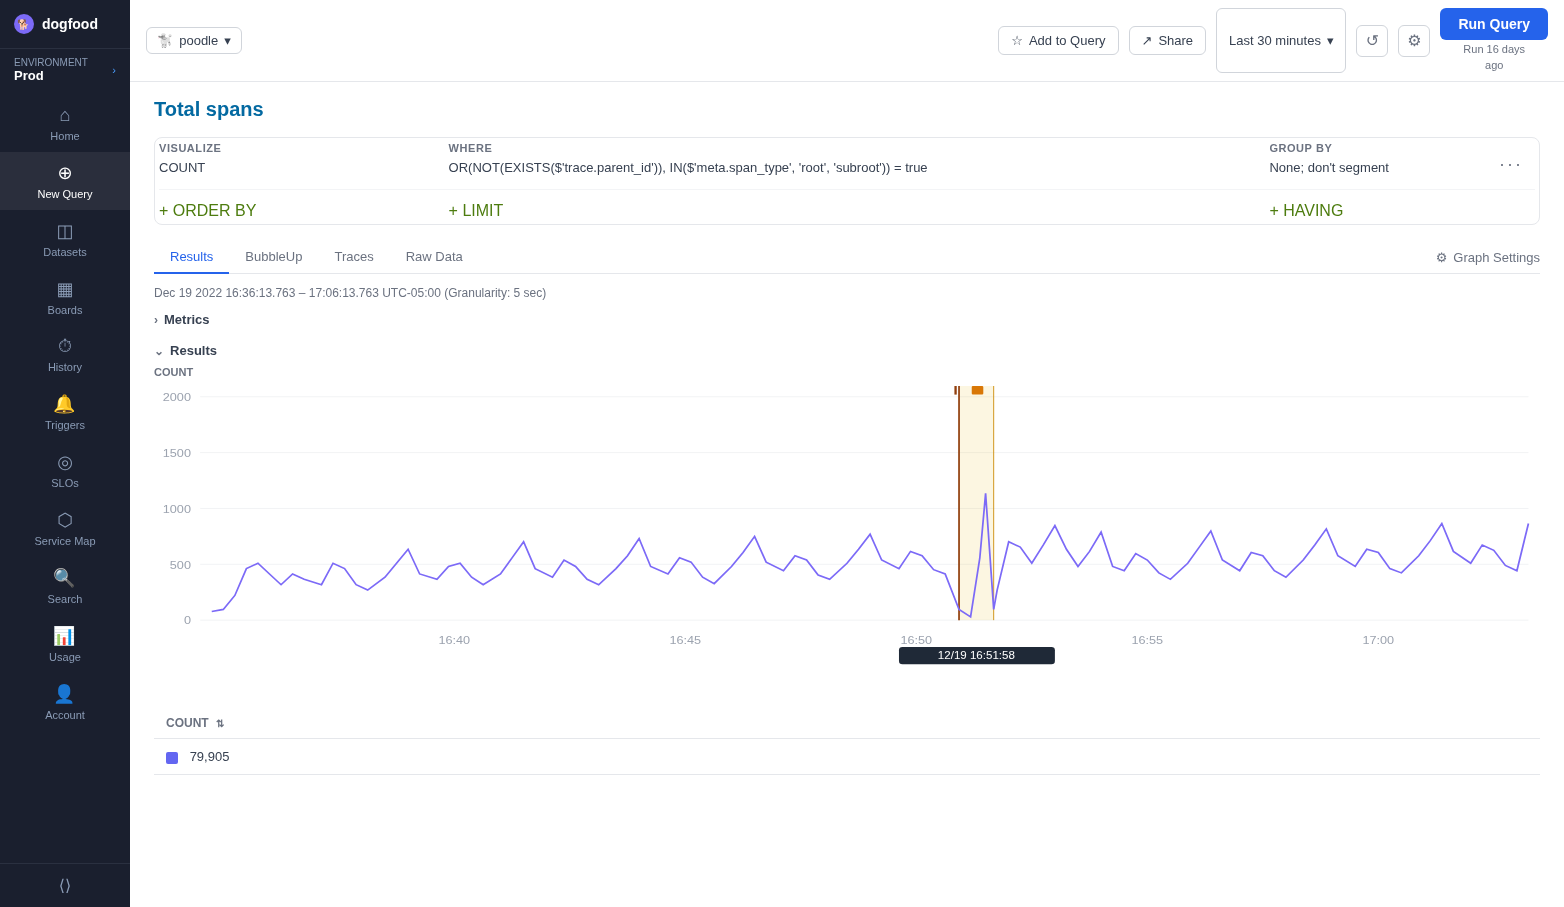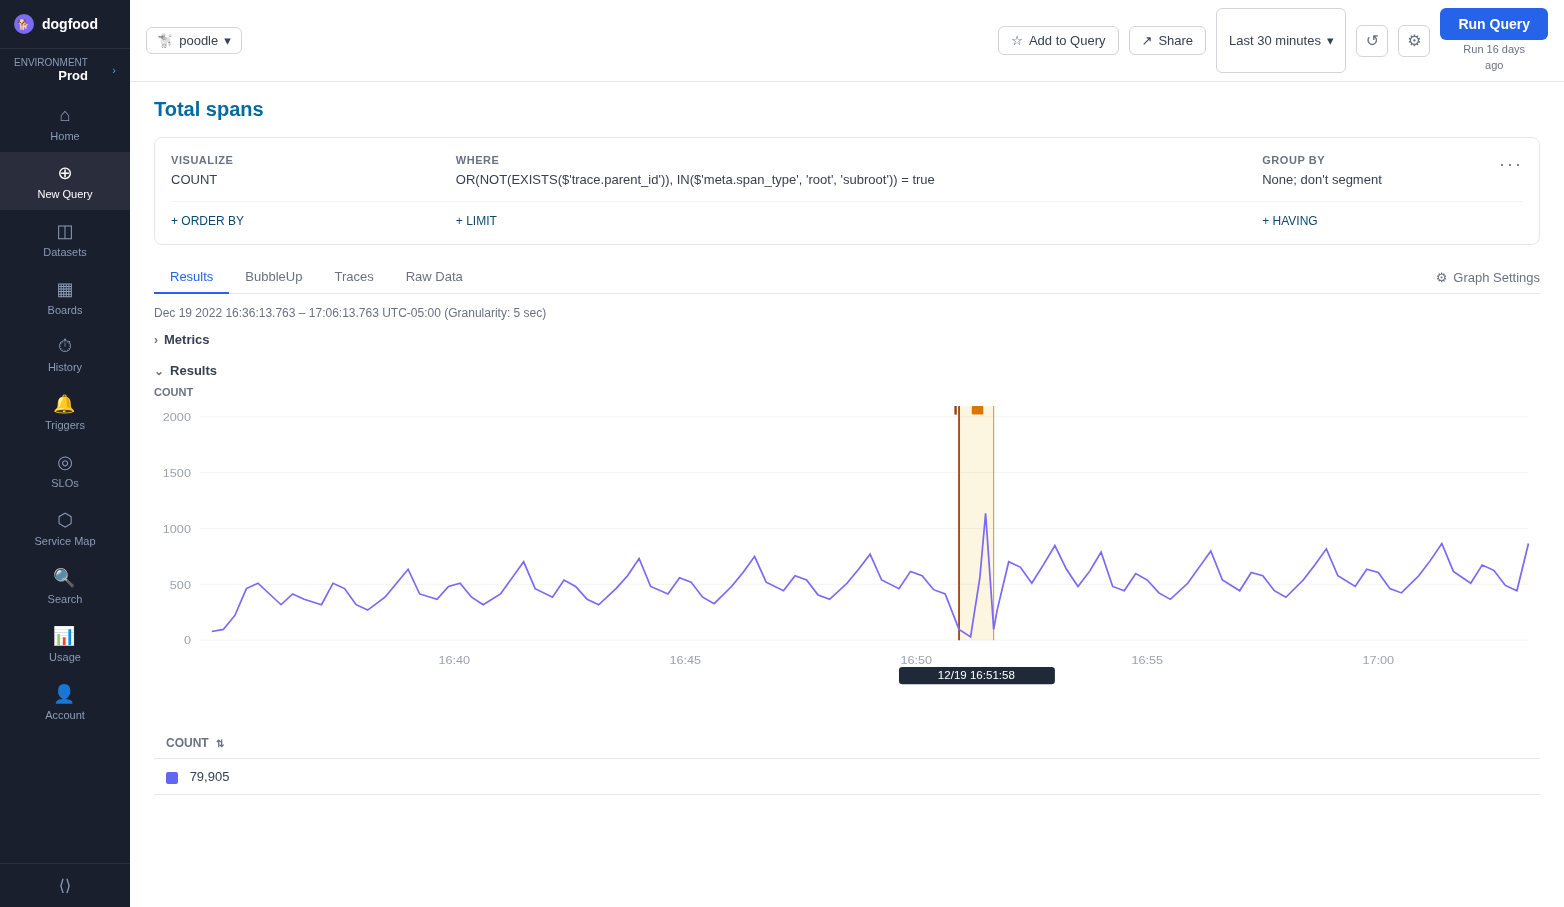--- a/index.html
+++ b/index.html
@@ -172,21 +172,21 @@
       font-size: 20px;
       font-weight: 600;
       color: #0369a1;
       margin-bottom: 16px;
     }
 
     
     .query-builder {
       border: 1px solid #e5e7eb;
       border-radius: 8px;
-      padding: 16px;
+      padding: 4px;
       background: #fff;
       margin-bottom: 16px;
       position: relative;
     }
     .query-row {
       display: flex;
       gap: 24px;
       align-items: flex-start;
     }
     .query-col { flex: 1; }
@@ -212,22 +212,22 @@
       letter-spacing: 2px;
     }
     .query-add-row {
       display: flex;
       gap: 24px;
       margin-top: 14px;
       padding-top: 12px;
       border-top: 1px solid #f3f4f6;
     }
     .add-btn {
-      font-size: 12px;
-      color: #0c4a6e;
+      font-size: 16px;
+      color: #4d7c0f;
       cursor: pointer;
       flex: 1;
     }
 
     
     .tabs-row {
       display: flex;
       align-items: center;
       border-bottom: 1px solid #e5e7eb;
       margin-bottom: 12px;
@@ -330,21 +330,21 @@
   </style>
 </head>
 <body>
 
 <nav id="sidebar">
   <div class="sidebar-logo">
     <div class="dog-icon">🐕</div>
     <span>dogfood</span>
   </div>
   <div class="env-section">
-    <div style="display:flex;flex-direction:column;align-items:flex-end;">
+    <div style="display:flex;flex-direction:column;">
       <span class="env-label">ENVIRONMENT</span>
       <span class="env-name">Prod</span>
     </div>
     <span class="env-chevron">›</span>
   </div>
 
   <div class="sidebar-nav">
 
   <div class="nav-item">
         <span class="nav-icon">⌂</span>

